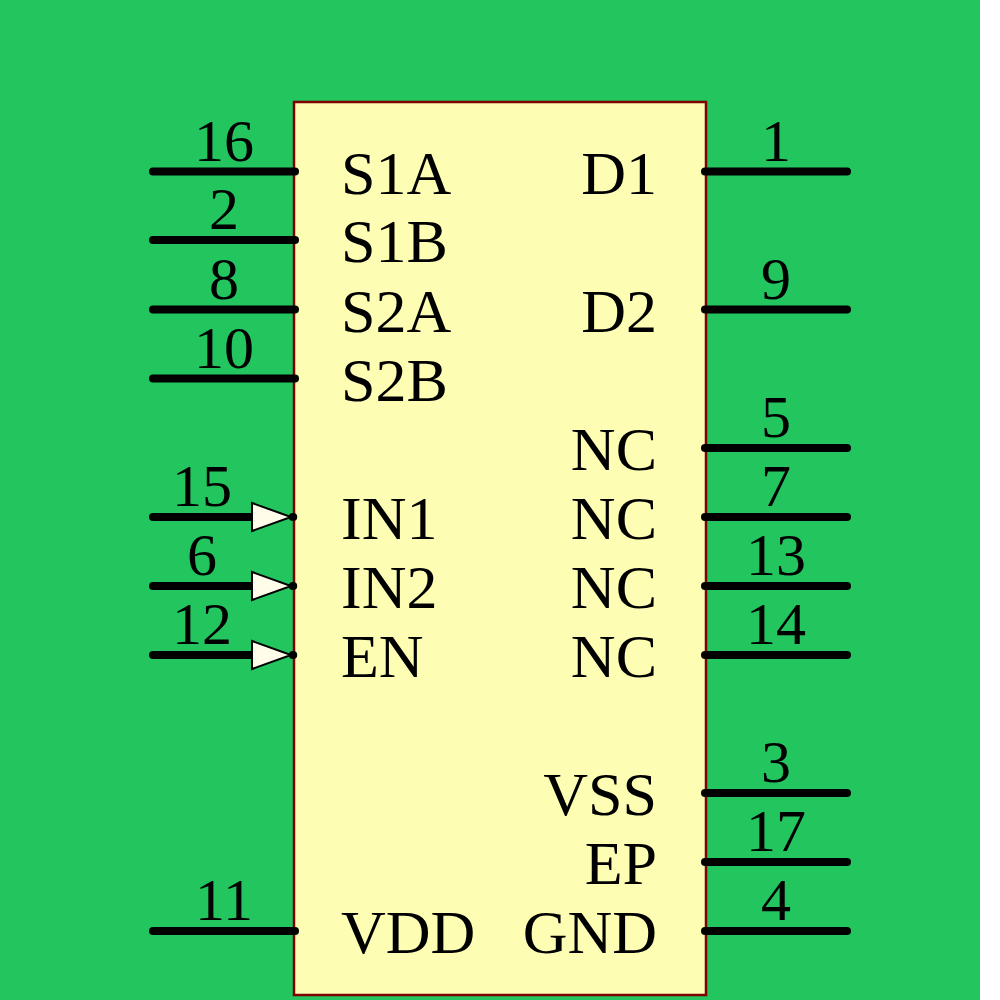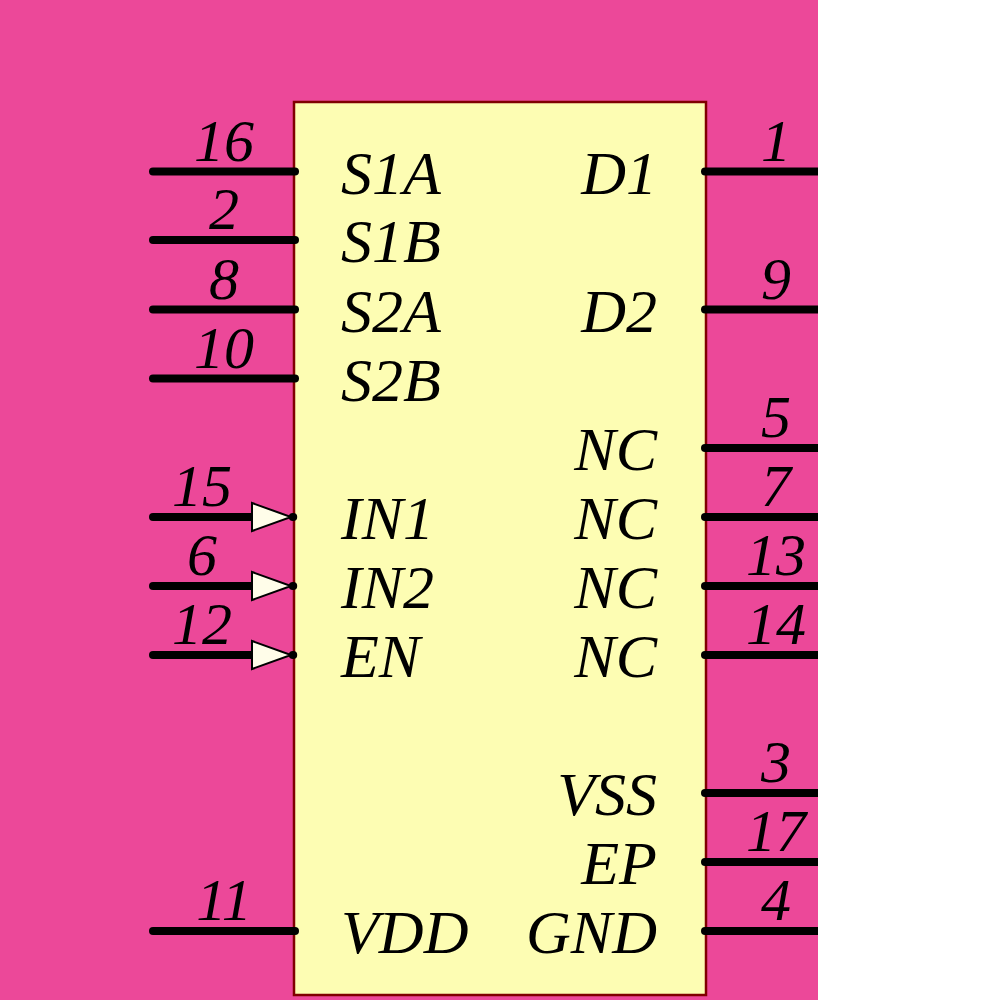--- a/index.html
+++ b/index.html
@@ -2,25 +2,24 @@
 <html style="--body-fill: #FDFDB3; --body-outline: #7F0000; --pin-line: #000000; --text-color: #000000; --arrow-fill: #FFFDE9;"><head>
 <meta charset="utf-8">
 <style>
   html, body {
     margin: 0;
     padding: 0;
     background: #ffffff;
   }
   .stage {
     position: relative;
-    width: 818px;
+    width: 980px;
     height: 1000px;
-    background: #ec4899;
+    background: #22c55e;
     overflow: hidden;
-    font-style: italic;
   }
   svg { display: block; }
   .body-rect {
     fill: var(--body-fill, #FDFDB3);
     stroke: var(--body-outline, #7F0000);
     stroke-width: 2.5;
   }
   .pl {
     stroke: var(--pin-line, #000000);
     stroke-width: 8;

